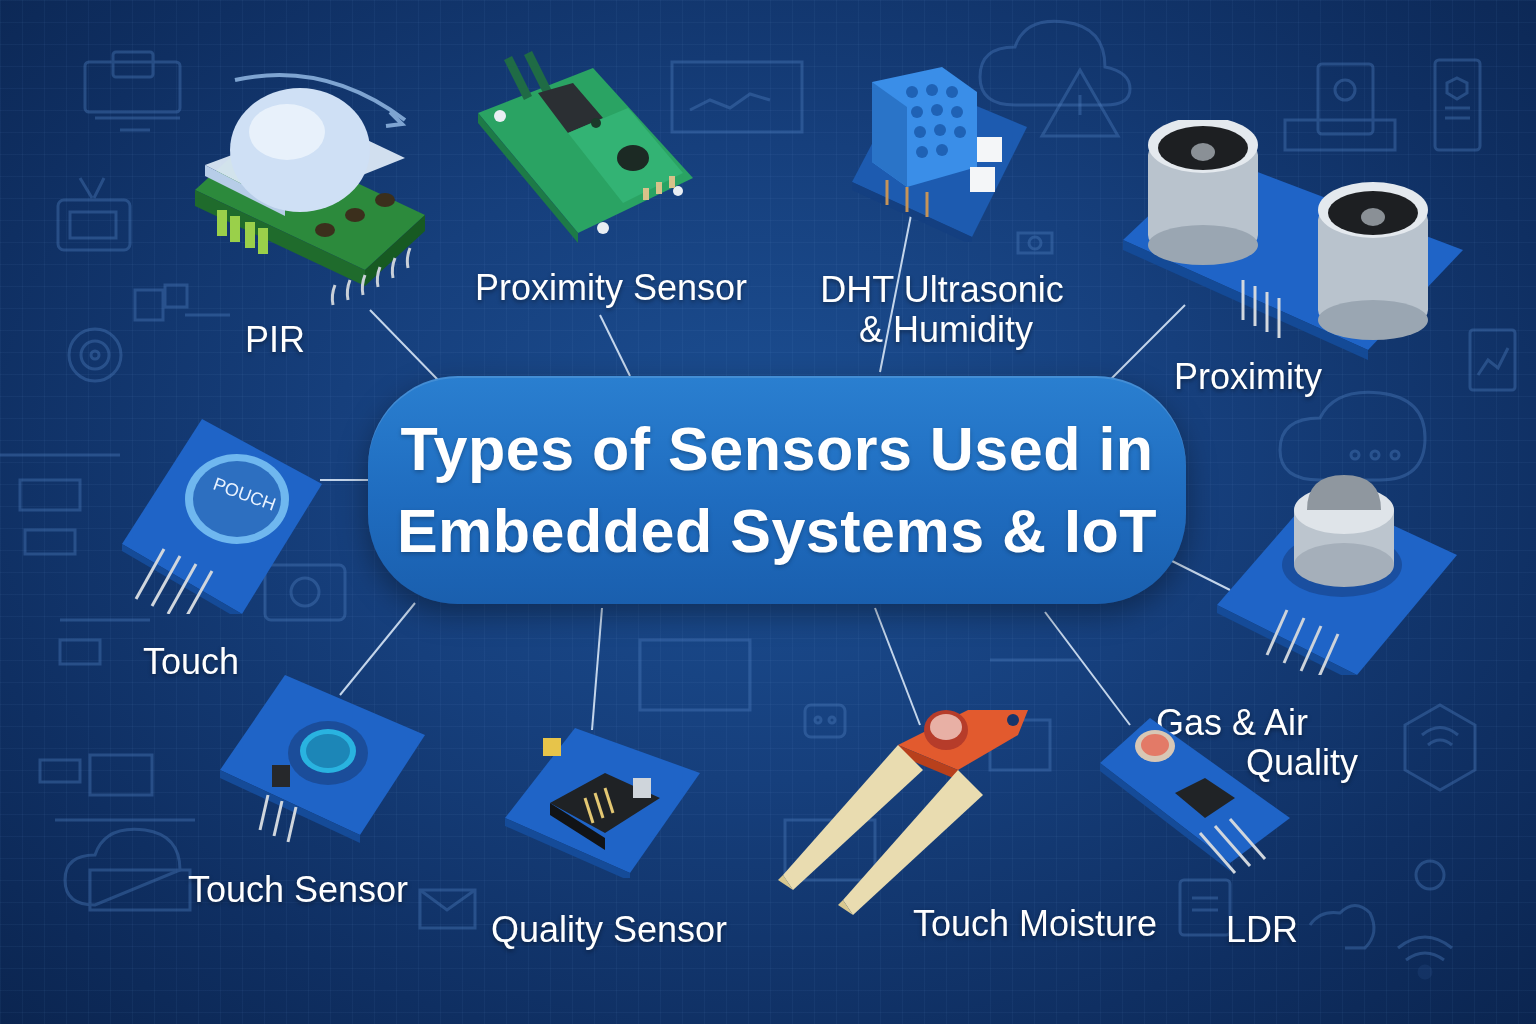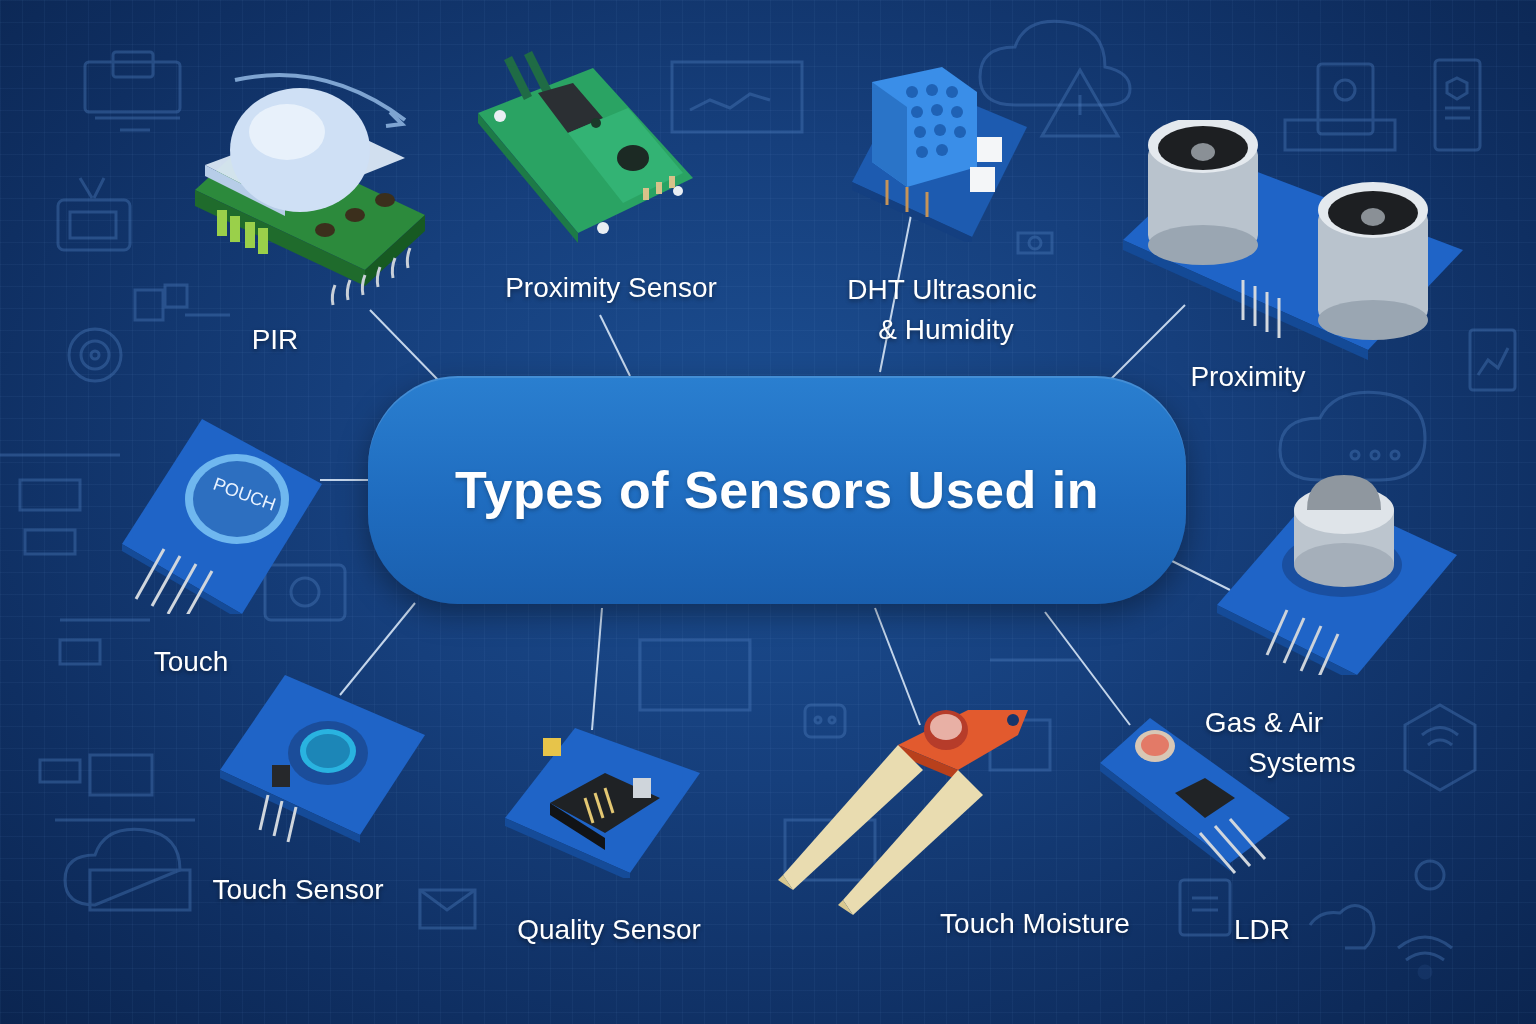--- a/index.html
+++ b/index.html
@@ -21,26 +21,26 @@
   .connector { stroke: #d7e6f7; stroke-width: 2; opacity: 0.9; }
 
   .center-pill {
     position: absolute; left: 368px; top: 376px; width: 818px; height: 228px;
     border-radius: 90px;
     background: linear-gradient(180deg, #2a7fd0 0%, #1f6cbf 55%, #1a5fae 100%);
     box-shadow: 0 10px 30px rgba(0,0,0,0.35), inset 0 2px 0 rgba(255,255,255,0.12);
     display: flex; flex-direction: column; align-items: center; justify-content: center;
   }
   .center-pill .line {
-    color: #ffffff; font-weight: bold; font-size: 52px; line-height: 82px;
+    color: #ffffff; font-weight: bold; font-size: 61px; line-height: 82px;
     letter-spacing: 0.5px; text-shadow: 0 2px 4px rgba(0,0,0,0.25);
   }
 
   .label {
-    position: absolute; color: #ffffff; font-size: 28px; line-height: 40px;
+    position: absolute; color: #ffffff; font-size: 36px; line-height: 40px;
     text-align: center; white-space: nowrap; text-shadow: 0 2px 4px rgba(0,0,0,0.4);
     transform: translateX(-50%);
   }
   .sensor { position: absolute; }
 </style>
 </head>
 <body>
 
 <div class="grid"></div>
 
@@ -290,22 +290,22 @@
   <ellipse cx="132" cy="90" rx="50" ry="22" fill="#a5afba"></ellipse>
   <ellipse cx="132" cy="35" rx="50" ry="24" fill="#dfe4e9"></ellipse>
   <path d="M95 35 q0 -35 37 -35 q37 0 37 35 z" fill="#8f979f"></path>
   <g stroke="#cdd3da" stroke-width="3" fill="none">
       <path d="M75 135 l-20 45"></path>
       <path d="M92 143 l-20 45"></path>
       <path d="M109 151 l-20 45"></path>
       <path d="M126 159 l-20 45"></path>
     </g>
 </svg>
-<div class="label" style="left:1264px;top:703px">Gas &amp; Air</div>
-<div class="label" style="left:1302px;top:743px">Systems</div>
+<div class="label" style="left:1232px;top:703px">Gas &amp; Air</div>
+<div class="label" style="left:1302px;top:743px">Quality</div>
 
 <svg class="sensor" style="left:220px;top:675px" width="210" height="170" viewBox="0 0 210 170">
   <path d="M0 95 l140 65 l65 -100 l-140 -60 z" fill="#1f64c7"></path>
   <path d="M0 95 l140 65 v8 l-140 -65 z" fill="#154b98"></path>
   <ellipse cx="108" cy="78" rx="40" ry="32" fill="#1b4d9a"></ellipse>
   <ellipse cx="108" cy="76" rx="28" ry="22" fill="#29b3e0"></ellipse>
   <ellipse cx="108" cy="76" rx="22" ry="17" fill="#1c86b7"></ellipse>
   <rect x="52" y="90" width="18" height="22" fill="#26282b"></rect>
   <g stroke="#d0d6dd" stroke-width="3" fill="none">
       <path d="M48 120 l-8 35"></path>
@@ -352,13 +352,14 @@
   <g stroke="#d0d6dd" stroke-width="3" fill="none">
       <path d="M100 115 l35 40"></path>
       <path d="M115 108 l35 40"></path>
       <path d="M130 101 l35 40"></path>
     </g>
 </svg>
 <div class="label" style="left:1262px;top:910px">LDR</div>
 
 <div class="center-pill">
   <div class="line">Types of Sensors Used in</div>
+  <div class="line">Embedded Systems &amp; IoT</div>
 </div>
 
 </body></html>

